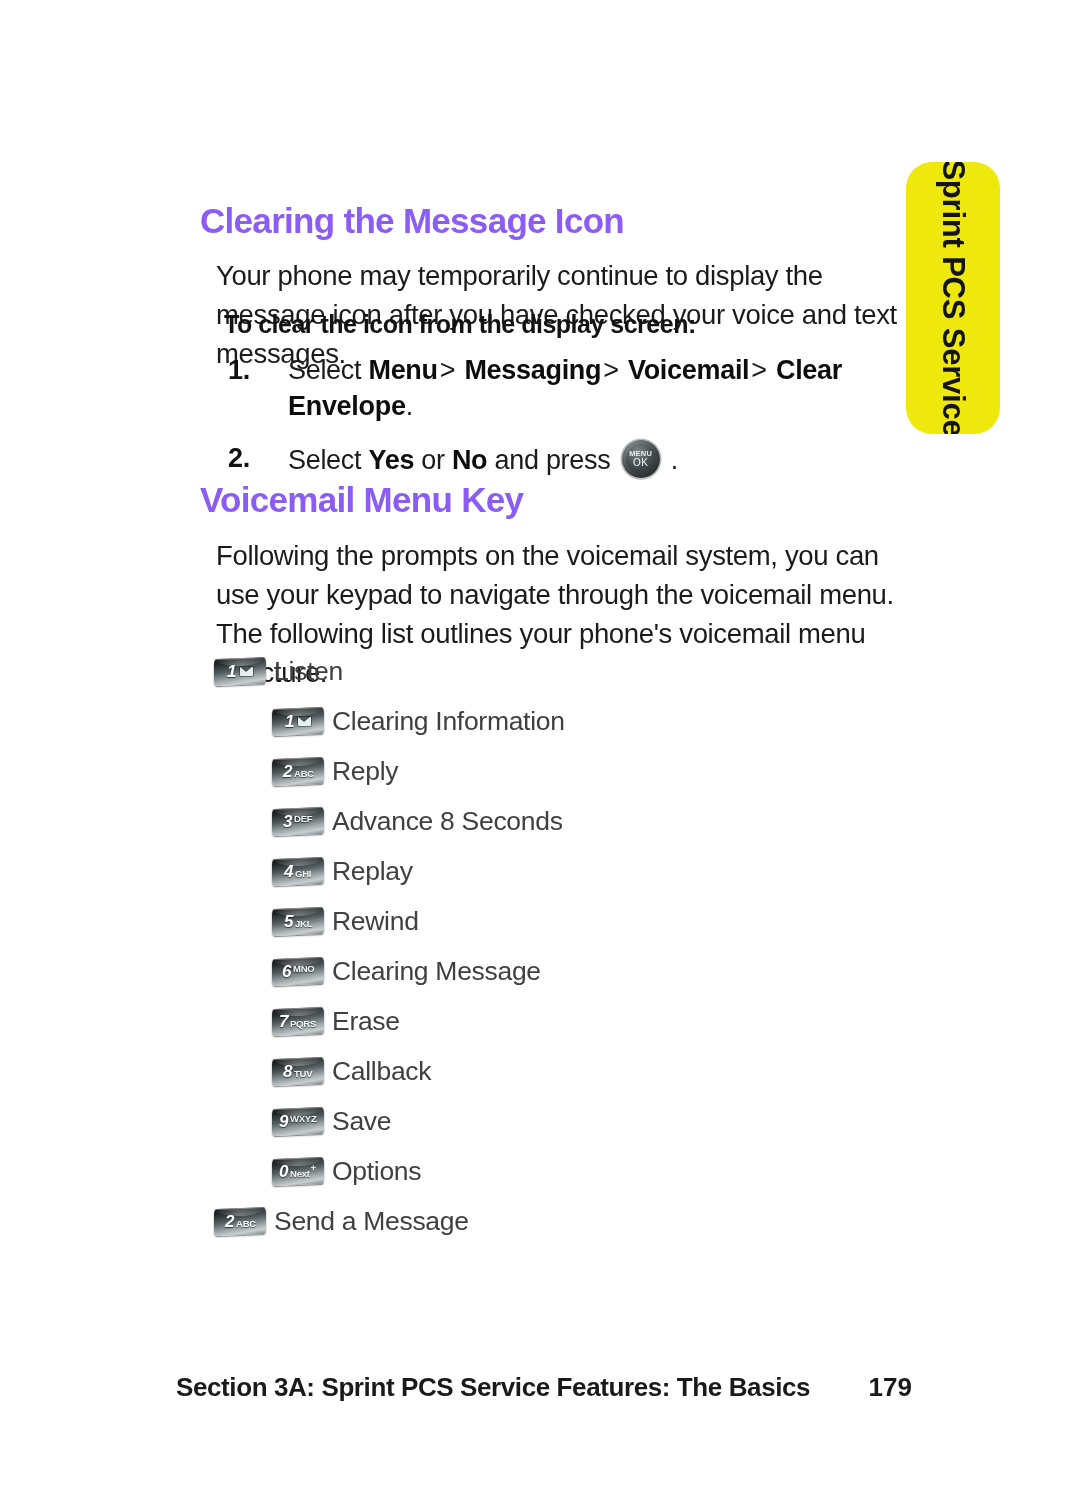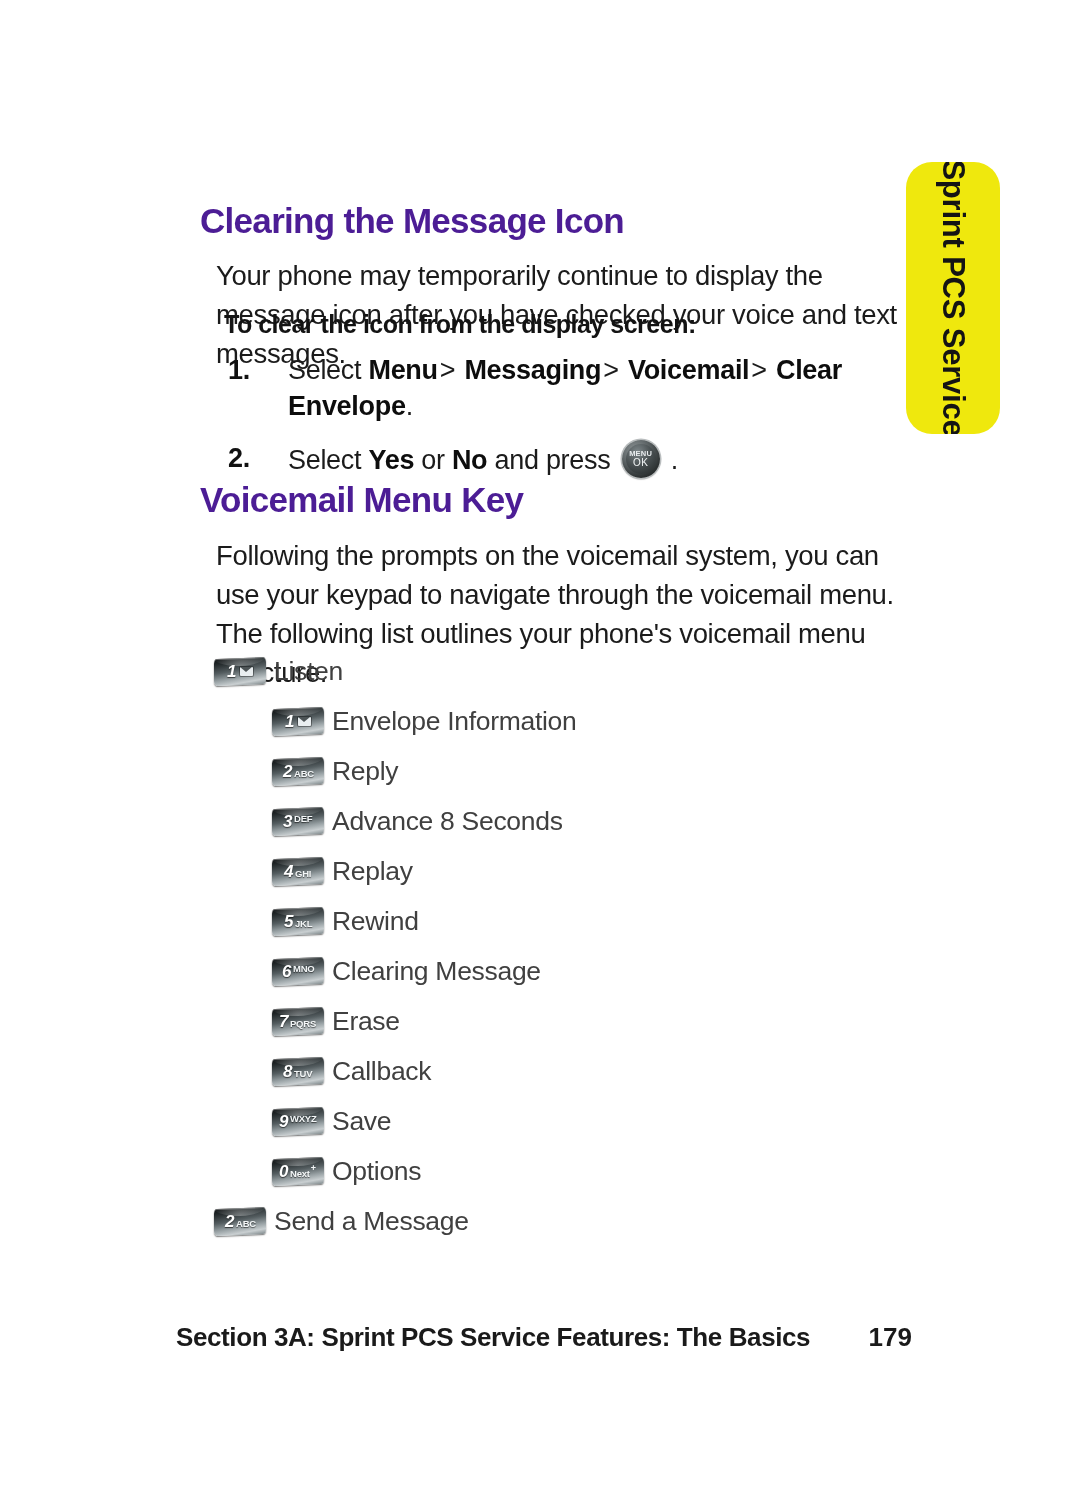--- a/index.html
+++ b/index.html
@@ -49,21 +49,21 @@
     font-family: "Liberation Sans", sans-serif;
   }
 
   
   .h1 {
     position: absolute;
     left: 200px;
     font-size: 35px;
     font-weight: bold;
     letter-spacing: -0.7px;
-    color: #4c1d95;
+    color: #8b5cf6;
     white-space: nowrap;
   }
   #heading-clearing { top: 178px; }
   #heading-voicemail { top: 457px; }
 
   
   .body-para {
     position: absolute;
     left: 216px;
     width: 690px;
@@ -258,21 +258,21 @@
     width: 0; height: 0;
     border-left: 6.5px solid transparent;
     border-right: 6.5px solid transparent;
     border-top: 5px solid #4d5456;
   }
 
   
   #footer {
     position: absolute;
     left: 176px;
-    top: 1322px;
+    top: 1372px;
     width: 744px;
     display: flex;
     align-items: baseline;
     justify-content: space-between;
     text-align: right;
   }
   #footer-section {
     font-size: 26px;
     font-weight: bold;
     letter-spacing: -0.4px;
@@ -332,21 +332,21 @@
         </span>
         <span class="tree-label">Listen</span>
       </div>
       <div class="tree-row level-2">
         <span class="keycap">
           <span class="kc-content">
             <span class="kc-digit">1</span>
             <span class="kc-envelope"></span>
           </span>
         </span>
-        <span class="tree-label">Envelope Information</span>
+        <span class="tree-label">Clearing Information</span>
       </div>
       <div class="tree-row level-2">
         <span class="keycap">
           <span class="kc-content">
             <span class="kc-digit">2</span>
             <span class="kc-letters">ABC</span>
           </span>
         </span>
         <span class="tree-label">Reply</span>
       </div>

